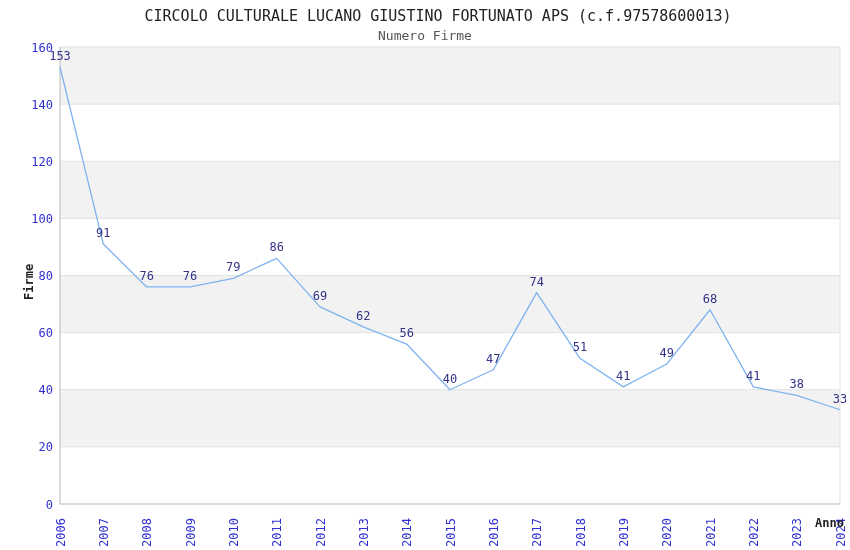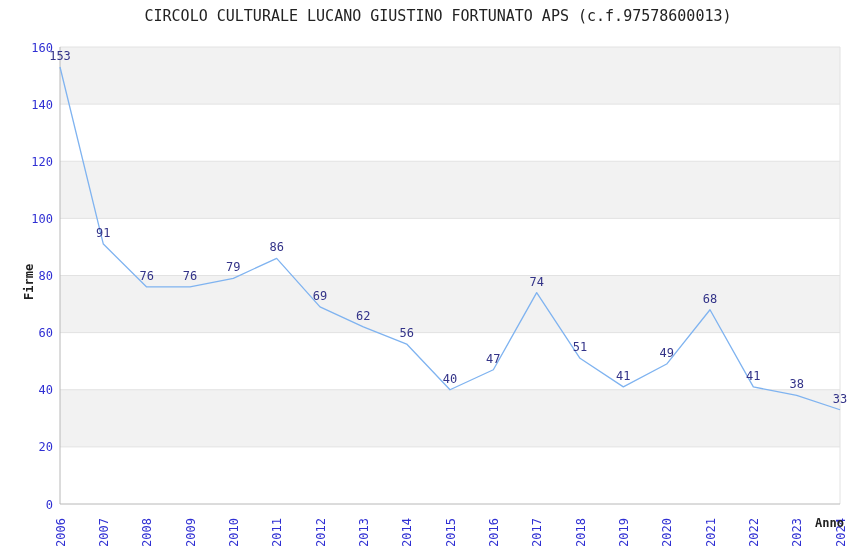--- a/index.html
+++ b/index.html
@@ -10,20 +10,21 @@
   .subtitle{position:absolute;top:28px;left:0;width:100%;text-align:center;
             font-size:13px;font-weight:normal;color:#555555;}
   svg{position:absolute;top:0;left:0;}
   text{font-family:"DejaVu Sans Mono", monospace;}
 </style>
 </head>
 <body>
 
 <div class="page">
   <div class="title">CIRCOLO CULTURALE LUCANO GIUSTINO FORTUNATO APS (c.f.97578600013)</div>
+  <div class="subtitle">Numero Firme</div>
   <svg id="chart" width="850" height="550" xmlns="http://www.w3.org/2000/svg">
       <rect x="60" y="47" width="780" height="57.125" fill="#f2f2f2"></rect>
       <rect x="60" y="161.25" width="780" height="57.125" fill="#f2f2f2"></rect>
       <rect x="60" y="275.5" width="780" height="57.125" fill="#f2f2f2"></rect>
       <rect x="60" y="389.75" width="780" height="57.125" fill="#f2f2f2"></rect>
       <line x1="60" y1="446.875" x2="840" y2="446.875" stroke="#e2e2e2" stroke-width="1"></line>
       <line x1="60" y1="389.75" x2="840" y2="389.75" stroke="#e2e2e2" stroke-width="1"></line>
       <line x1="60" y1="332.625" x2="840" y2="332.625" stroke="#e2e2e2" stroke-width="1"></line>
       <line x1="60" y1="275.5" x2="840" y2="275.5" stroke="#e2e2e2" stroke-width="1"></line>
       <line x1="60" y1="218.375" x2="840" y2="218.375" stroke="#e2e2e2" stroke-width="1"></line>

